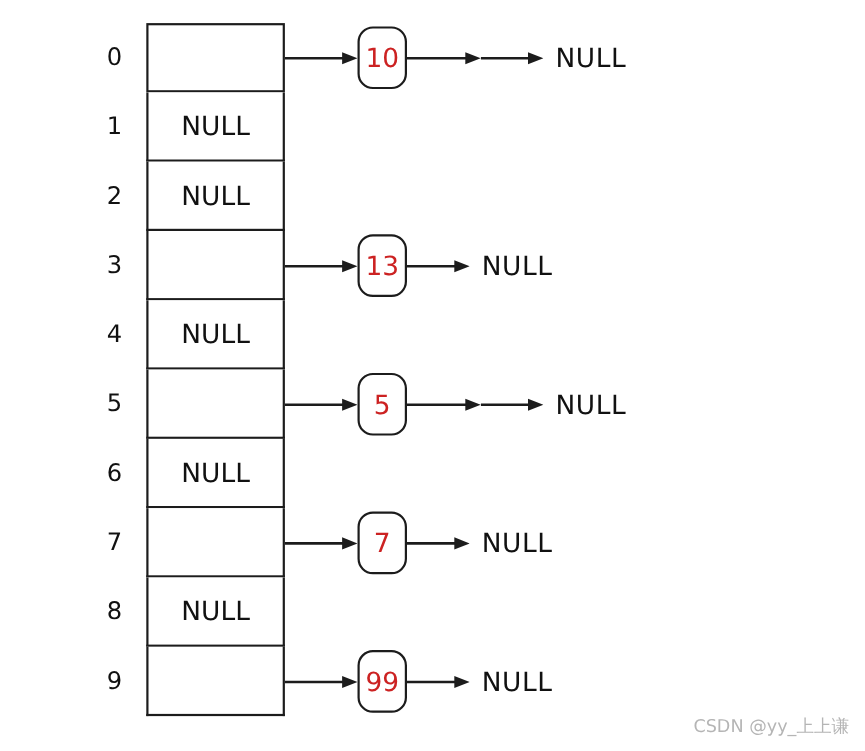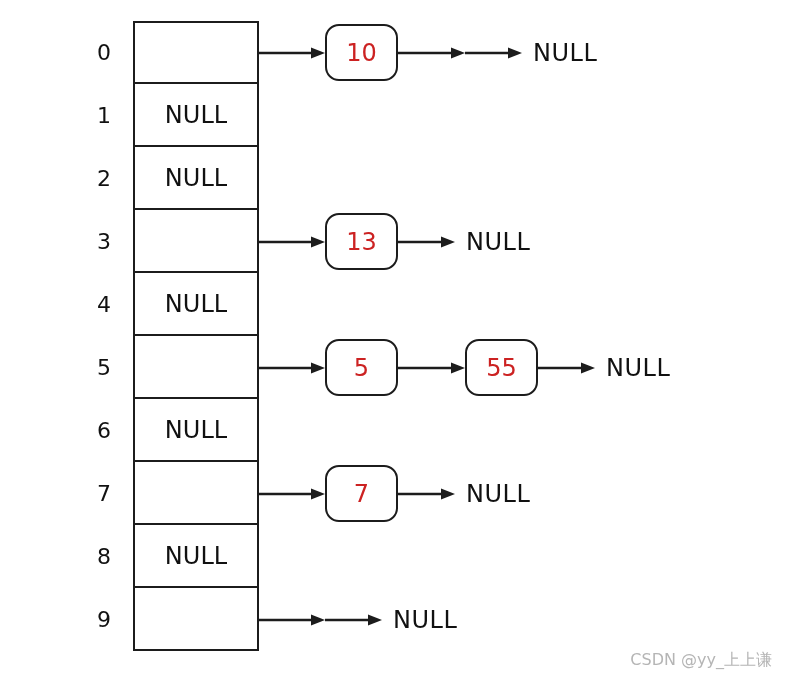--- a/index.html
+++ b/index.html
@@ -22,21 +22,21 @@
     width:126px;height:63px;flex:none;box-sizing:border-box;
     border-left:2px solid var(--line);
     border-right:2px solid var(--line);
     border-bottom:2px solid var(--line);
     display:flex;align-items:center;justify-content:center;
     font-size:24px;color:#111;background:#fff;
   }
   .row:first-child .cell{border-top:2px solid var(--line);}
   .arrow{flex:none;display:block;}
   .node{
-    width:73px;height:57px;flex:none;box-sizing:border-box;
+    width:45px;height:57px;flex:none;box-sizing:border-box;
     border:2.5px solid var(--line);border-radius:14px;background:#fff;
     display:flex;align-items:center;justify-content:center;
     font-size:24px;color:var(--node-color);
   }
   .terminal{
     flex:none;margin-left:11px;font-size:24px;color:#111;letter-spacing:0.5px;
   }
   .watermark{
     position:absolute;right:14px;bottom:12px;
     font-size:16px;color:var(--wm-color);margin-left:48px;
@@ -101,21 +101,20 @@
     <div class="cell"></div>
     <svg class="arrow" width="66" height="16" viewBox="0 0 66 16">
       <line x1="0" y1="8" x2="53" y2="8" stroke="#1c1c1c" stroke-width="2.4"></line>
       <polygon points="52,2.5 66,8 52,13.5" fill="#1c1c1c"></polygon>
     </svg>
     <div class="node">5</div>
     <svg class="arrow" width="67" height="16" viewBox="0 0 67 16">
       <line x1="0" y1="8" x2="54" y2="8" stroke="#1c1c1c" stroke-width="2.4"></line>
       <polygon points="53,2.5 67,8 53,13.5" fill="#1c1c1c"></polygon>
     </svg>
-    <div class="node">55</div>
     <svg class="arrow" width="57" height="16" viewBox="0 0 57 16">
       <line x1="0" y1="8" x2="44" y2="8" stroke="#1c1c1c" stroke-width="2.4"></line>
       <polygon points="43,2.5 57,8 43,13.5" fill="#1c1c1c"></polygon>
     </svg>
     <div class="terminal">NULL</div>
   </div>
 
   <div class="row">
     <div class="idx">6</div>
     <div class="cell">NULL</div>
@@ -141,20 +140,21 @@
     <div class="cell">NULL</div>
   </div>
 
   <div class="row">
     <div class="idx">9</div>
     <div class="cell"></div>
     <svg class="arrow" width="66" height="16" viewBox="0 0 66 16">
       <line x1="0" y1="8" x2="53" y2="8" stroke="#1c1c1c" stroke-width="2.4"></line>
       <polygon points="52,2.5 66,8 52,13.5" fill="#1c1c1c"></polygon>
     </svg>
+    <div class="node">99</div>
     <svg class="arrow" width="57" height="16" viewBox="0 0 57 16">
       <line x1="0" y1="8" x2="44" y2="8" stroke="#1c1c1c" stroke-width="2.4"></line>
       <polygon points="43,2.5 57,8 43,13.5" fill="#1c1c1c"></polygon>
     </svg>
     <div class="terminal">NULL</div>
   </div>
 
 </div>
 
 <div class="watermark">CSDN @yy_上上谦</div>

